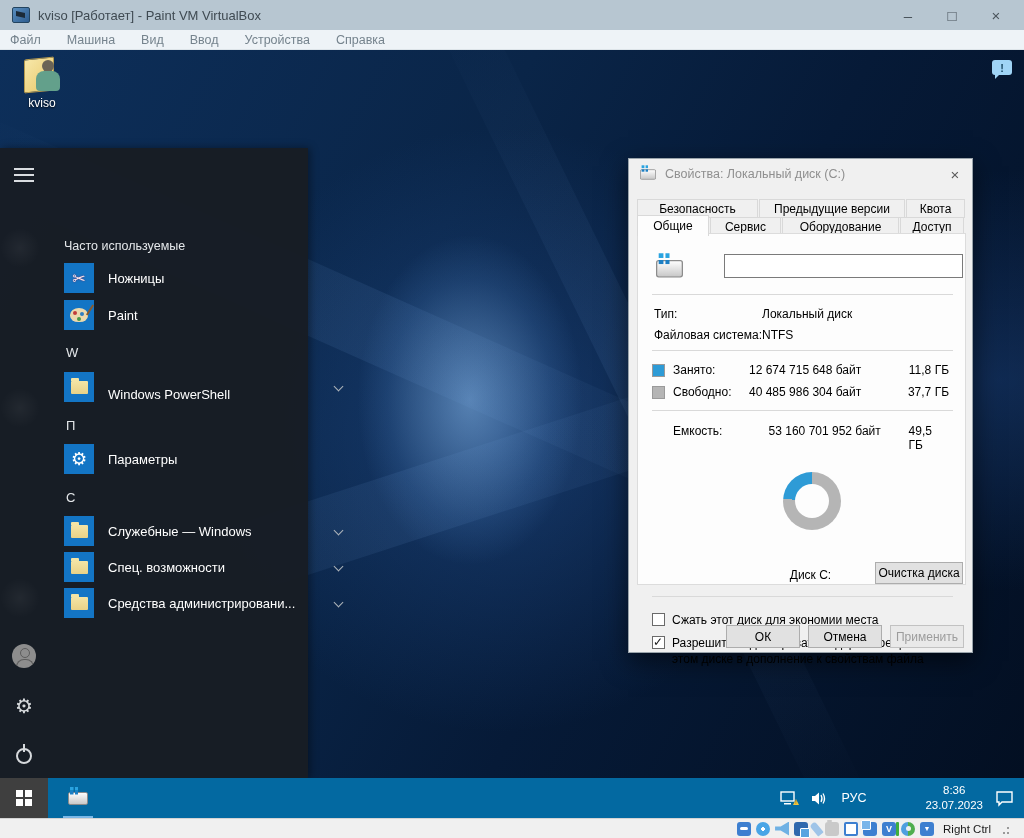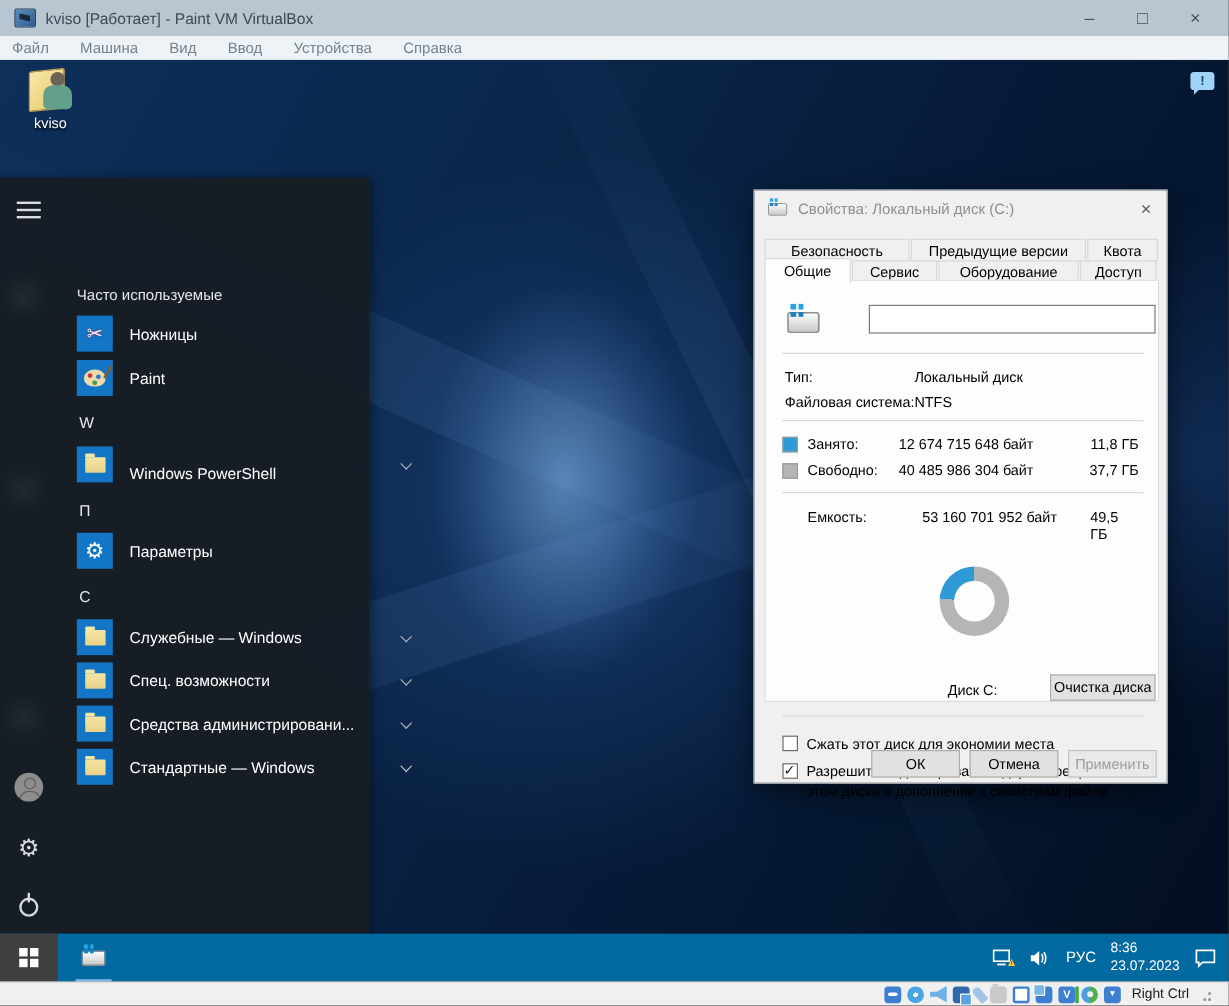--- a/index.html
+++ b/index.html
@@ -121,21 +121,21 @@
   
   .taskbar { position:absolute; left:0; top:778px; width:1024px; height:40px; background:#0369a1; display:flex; align-items:center; }
   .start-btn { width:48px; height:40px; background:#3f3f3f; display:flex; align-items:center; justify-content:center; }
   .winlogo { width:16px; height:16px; display:grid; grid-template-columns:7px 7px; grid-template-rows:7px 7px; gap:2px; }
   .winlogo i { background:#fff; }
   .tb-app { width:40px; height:40px; margin-left:10px; display:flex; align-items:center; justify-content:center; position:relative; }
   .tb-app .underline { position:absolute; left:5px; bottom:0; width:30px; height:2px; background:#7ab8e8; }
   .tray { margin-left:auto; display:flex; align-items:center; gap:12px; padding-right:10px; }
   .tray svg { display:block; }
   .tray-lang { color:#fff; font-size:12.5px; }
-  .tray-clock { color:#fff; font-size:11.5px; text-align:left; line-height:1.3; }
+  .tray-clock { color:#fff; font-size:11.5px; text-align:center; line-height:1.3;margin-left:47px; }
 
   
   .statusbar { position:absolute; left:0; top:818px; width:1024px; height:20px; background:#f0f0f0; display:flex; align-items:center; justify-content:flex-end; gap:5px; padding-right:14px; border-top:1px solid #d4d4d4; }
   .sb-ic { width:14px; height:14px; border-radius:3px; display:flex; align-items:center; justify-content:center; font-size:8px; color:#fff; position:relative; flex:none; }
   .ic-hdd { background:#3d7fd0; } .ic-hdd::after{content:""; width:8px; height:3px; background:#fff; border-radius:2px;}
   .ic-cd { background:radial-gradient(circle,#fff 0 2px,#49a5e6 2px); border-radius:50%; }
   .ic-audio { background:#6fb1e4; clip-path:polygon(0 35%,40% 35%,100% 0,100% 100%,40% 65%,0 65%); border-radius:0; }
   .ic-net { background:#2f68ad; } .ic-net::after{content:""; position:absolute; right:-2px; bottom:-2px; width:8px; height:8px; background:#5aa4e0; border:1px solid #fff; border-radius:1px;}
   .ic-usb { background:#9fc4e8; transform:rotate(-40deg); border-radius:4px 4px 1px 1px; width:7px; }
   .ic-folder { background:#c9c9c9; } .ic-folder::after{content:""; position:absolute; left:2px; top:-2px; width:5px; height:2px; background:#c9c9c9; border-radius:1px;}
@@ -246,27 +246,20 @@
             <span class="mini-folder"></span>
           </span>
         <span class="lbl">Спец. возможности</span>
         <span class="chevron"></span>
       </div>
       <div class="sm-row" style="top:440px;">
         <span class="tile">
             <span class="mini-folder"></span>
           </span>
         <span class="lbl">Средства администрировани...</span>
-        <span class="chevron"></span>
-      </div>
-      <div class="sm-row" style="top:476px;">
-        <span class="tile">
-            <span class="mini-folder"></span>
-          </span>
-        <span class="lbl">Стандартные — Windows</span>
         <span class="chevron"></span>
       </div>
 
       <div class="rail-btn" style="top:496px;">
           <span class="avatar-circle"></span>
         </div>
       <div class="rail-btn" style="top:546px;">
           <span class="g-gear-rail"></span>
         </div>
       <div class="rail-btn" style="top:596px;">

